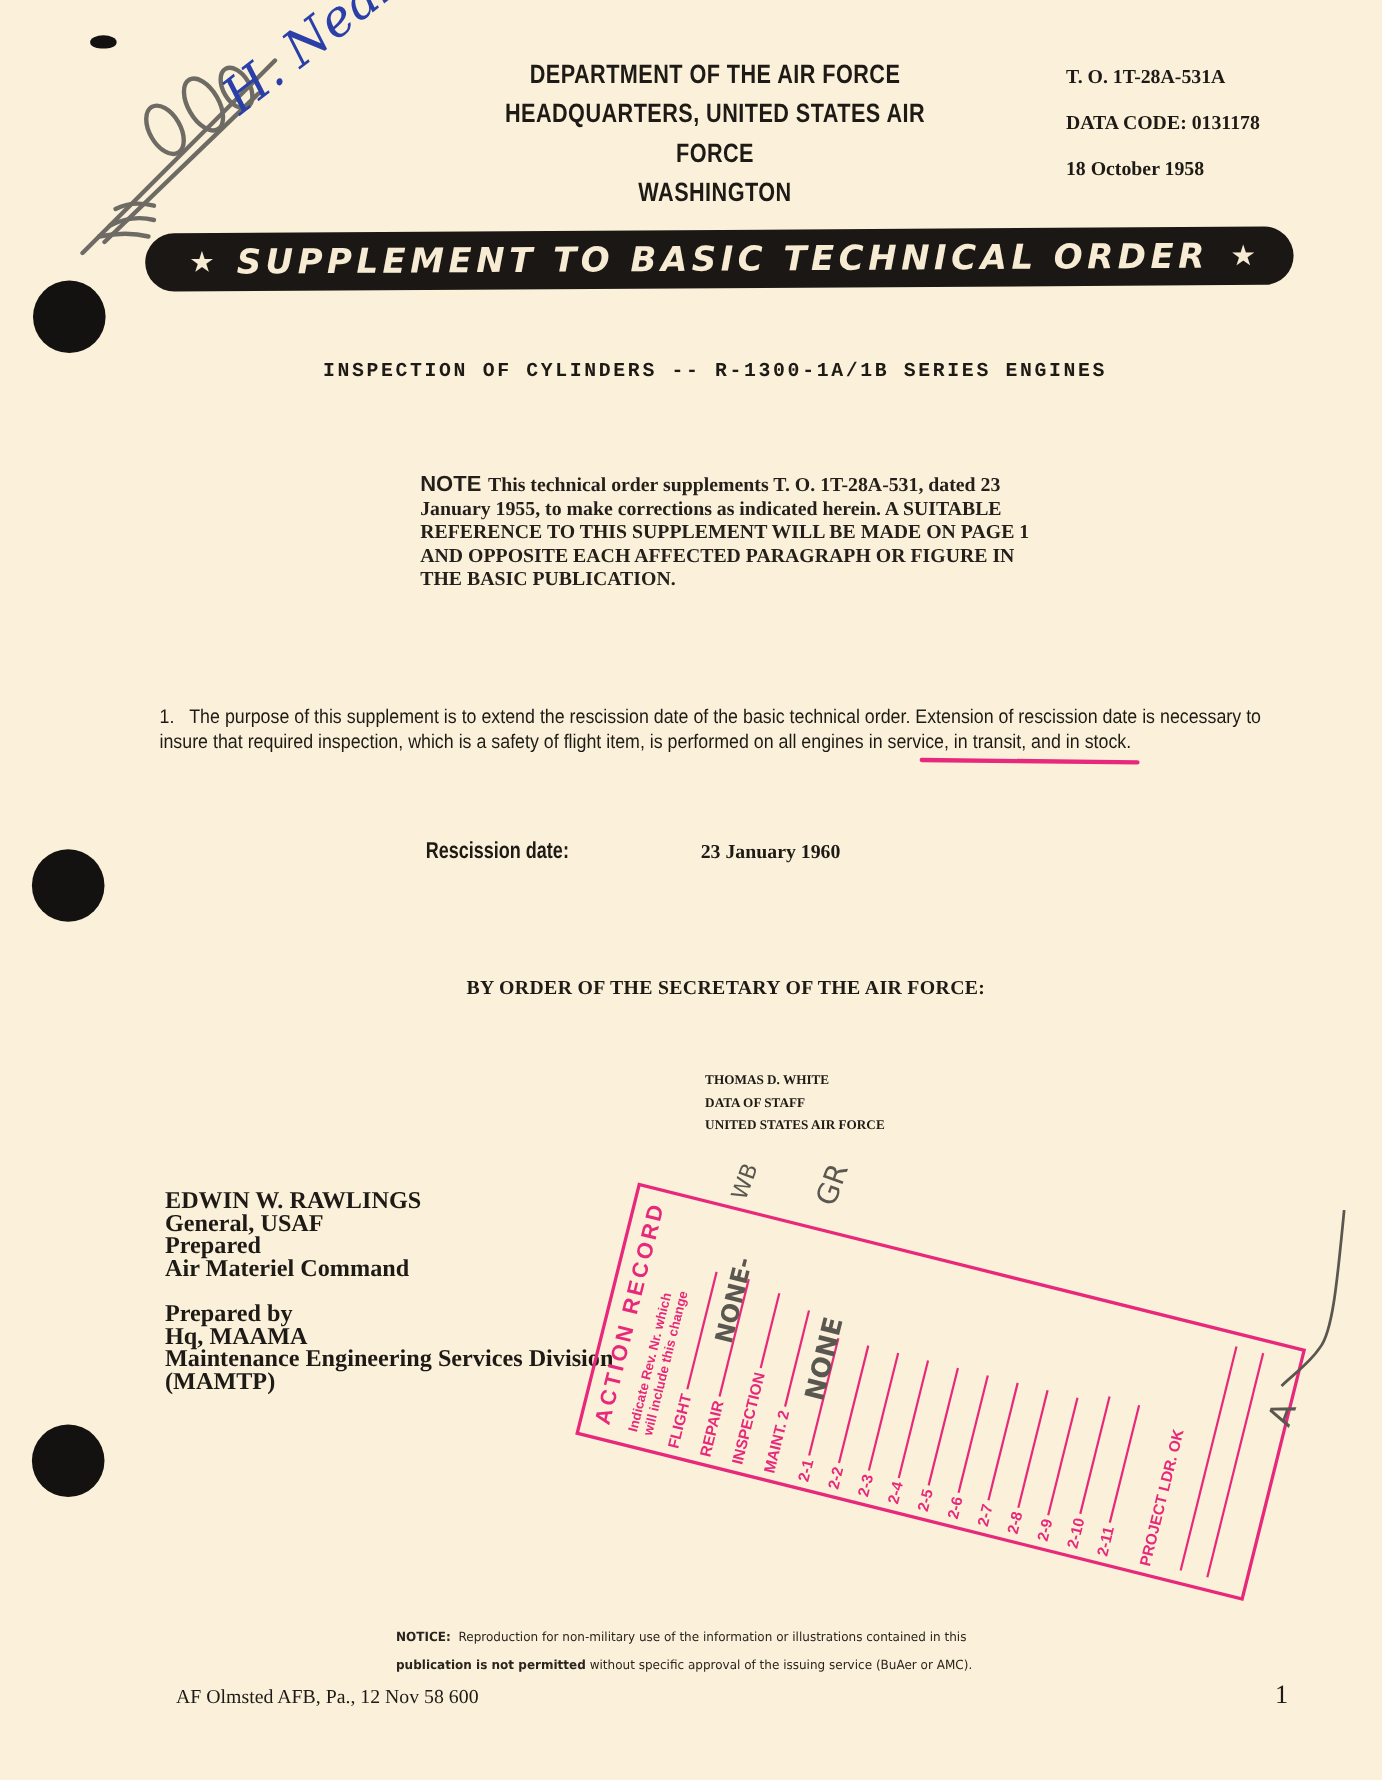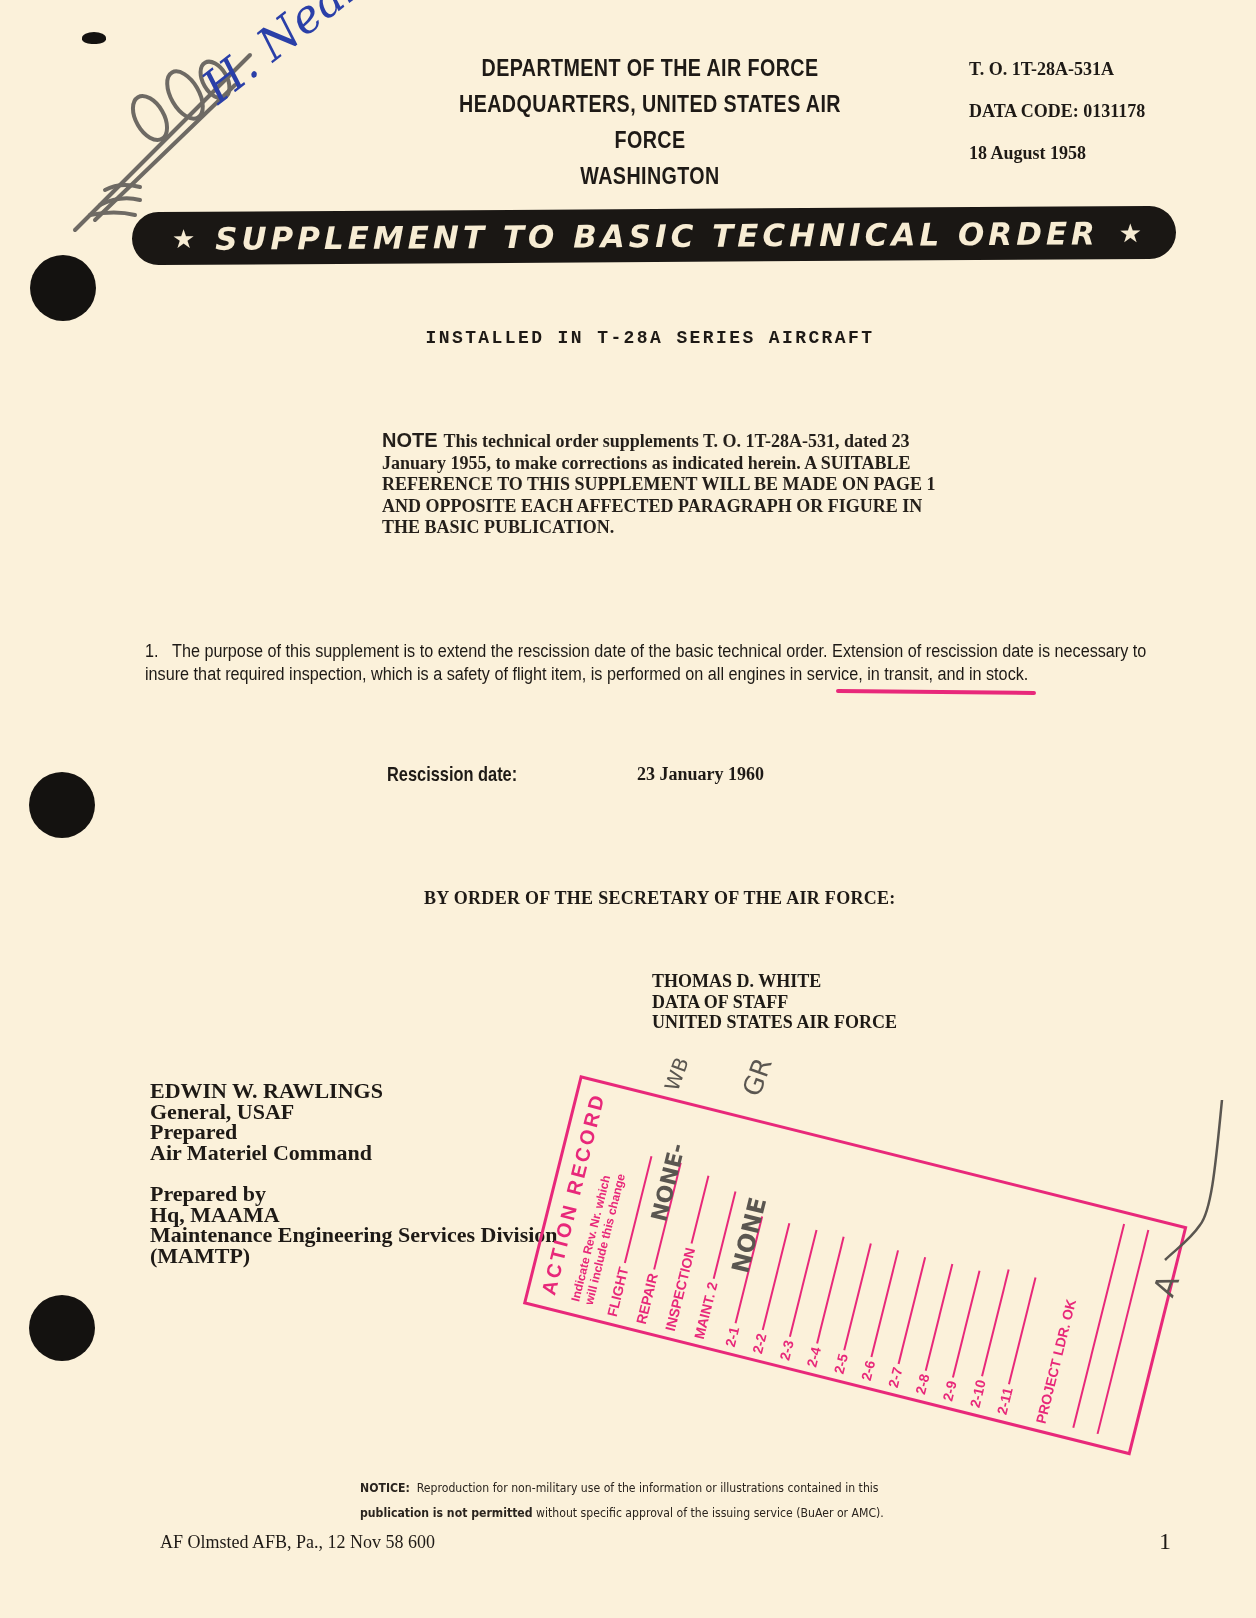--- a/index.html
+++ b/index.html
@@ -57,21 +57,21 @@
   .resc-label {
     left: 387px; top: 762px; font-family: "Liberation Sans", sans-serif; font-weight: bold;
     font-size: 21px; transform: scaleX(0.78); transform-origin: left top;
   }
   .resc-value { left: 637px; top: 764px; font-family: "Liberation Serif", serif; font-weight: bold; font-size: 18px; }
   .by-order {
     left: 424px; top: 888px; font-family: "Liberation Serif", serif; font-weight: bold; font-size: 18px;
     letter-spacing: 0.3px;
   }
   .signer {
-    left: 641px; top: 971px; font-family: "Liberation Serif", serif; font-weight: bold; font-size: 18px; line-height: 20.5px; margin-left: 11px;
+    left: 641px; top: 971px; font-family: "Liberation Serif", serif; font-weight: bold; font-size: 12px; line-height: 20.5px;
   }
   .left-block {
     left: 150px; top: 1081px; font-family: "Liberation Serif", serif; font-weight: bold; font-size: 22px; line-height: 20.5px;
   }
   .left-block .gap { height: 21px; }
   .stamp {
     left: 580px; top: 1075px; width: 620px; height: 230px;
     border: 3px solid #e8287a; transform: rotate(14deg); transform-origin: left top;
     color: #e8287a; font-family: "Liberation Sans", sans-serif; font-weight: bold;
   }
@@ -120,31 +120,31 @@
 
 <div class="abs hdr-center">
   <div>DEPARTMENT OF THE AIR FORCE</div>
   <div>HEADQUARTERS, UNITED STATES AIR FORCE</div>
   <div>WASHINGTON</div>
 </div>
 
 <div class="abs hdr-right">
   <div>T. O. 1T-28A-531A</div>
   <div>DATA CODE: 0131178</div>
-  <div>18 August 1958</div>
+  <div>18 October 1958</div>
 </div>
 
 <div class="abs banner">
   <span class="banner-star">★</span>
   <span class="banner-title">SUPPLEMENT TO BASIC TECHNICAL ORDER</span>
   <span class="banner-star">★</span>
 </div>
 
 <div class="abs subject">
-  <div>INSTALLED IN T-28A SERIES AIRCRAFT</div>
+  <div>INSPECTION OF CYLINDERS -- R-1300-1A/1B SERIES ENGINES</div>
 </div>
 
 <div class="abs note">
   <span class="note-label">NOTE</span><span>This technical order supplements T. O. 1T-28A-531, dated 23 January 1955, to make corrections as indicated herein. A SUITABLE REFERENCE TO THIS SUPPLEMENT WILL BE MADE ON PAGE 1 AND OPPOSITE EACH AFFECTED PARAGRAPH OR FIGURE IN THE BASIC PUBLICATION.</span>
 </div>
 
 <div class="abs para">
   <span>1.</span>&nbsp;&nbsp;&nbsp;<span>The purpose of this supplement is to extend the rescission date of the basic technical order. Extension of rescission date is necessary to insure that required inspection, which is a safety of flight item, is performed on all engines in service, in transit, and in stock.</span>
 </div>
 <div class="abs underline-mark"></div>

